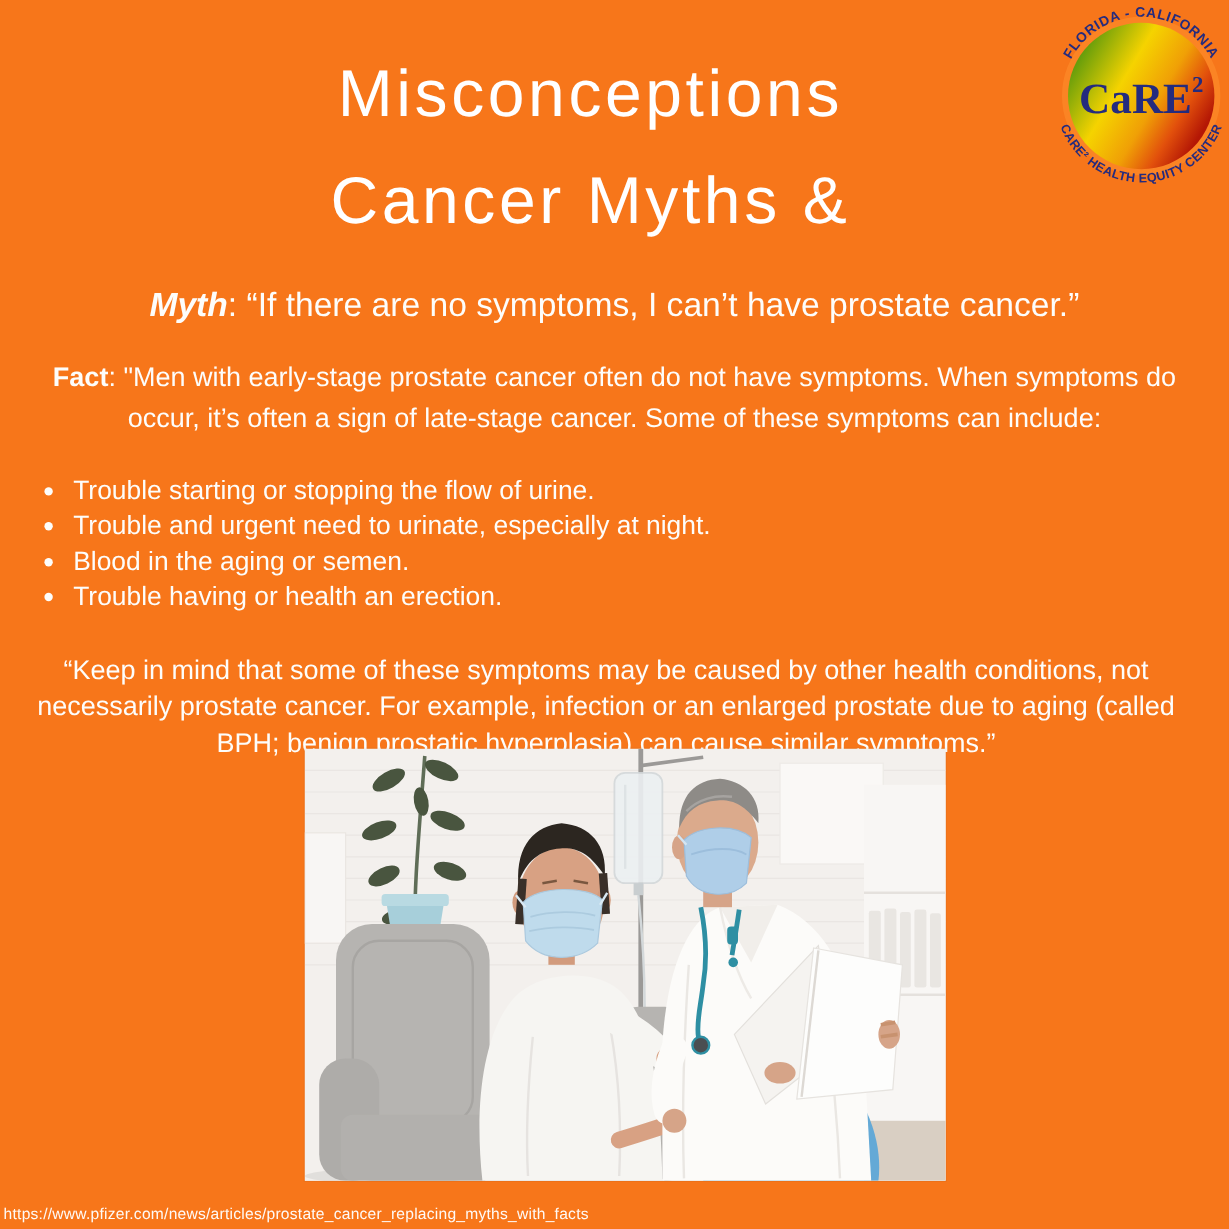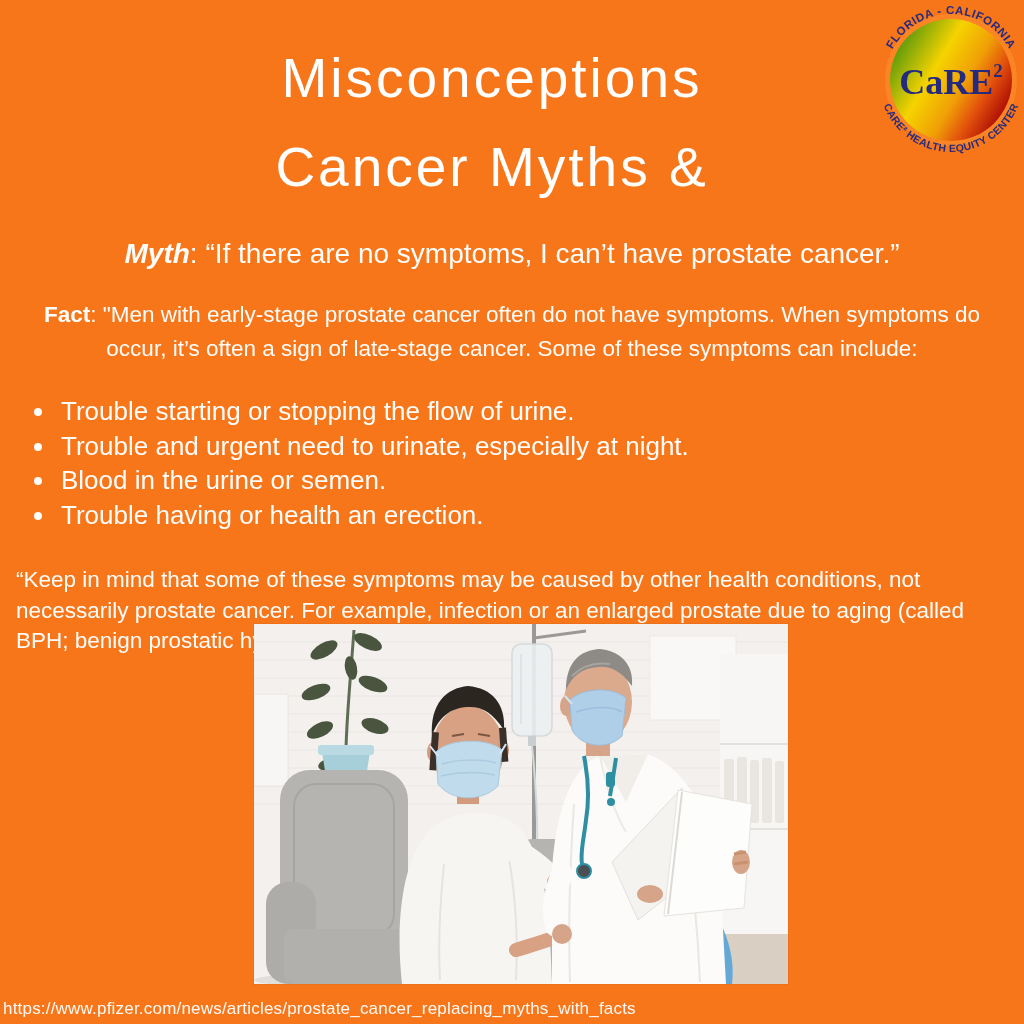--- a/index.html
+++ b/index.html
@@ -41,46 +41,46 @@
     max-width:950px;
     text-align:center;
     font-size:22.5px;
     line-height:1.5;
     color:#FDFDFB;
   }
   .fact-para .lbl{font-weight:bold;}
   ul.symptoms{
     margin:28px 0 0 0;
     padding:0 0 0 57px;
-    font-size:26px;
+    font-size:22px;
     line-height:1.34;
     color:#FDFDFB;
   }
   ul.symptoms li{margin:0;padding-left:4px;}
   .note-para{
     margin:32px 30px 0 16px;
     max-width:980px;
-    text-align:left;
+    text-align:center;
     font-size:22.5px;
     line-height:1.36;
     color:#FDFDFB;
   }
   
   .photo{
     position:absolute;left:254px;top:624px;
     width:534px;height:360px;
     margin:0;
     background:#F3F0ED;
     box-shadow:0 0 0 1px rgba(0,0,0,0.04);
   }
   .photo svg{display:block;width:100%;height:100%;}
   
   .source-url{
     position:absolute;left:3px;bottom:5px;
-    font-size:17px;
+    font-size:13px;
     letter-spacing:.2px;
     color:rgba(255,255,255,.96);
   }
 </style>
 </head>
 <body>
 
 <div class="poster">
 
   <svg class="logo" viewBox="0 0 152 156" role="img">
@@ -115,21 +115,21 @@
     <span class="lbl">Myth</span><span>: “If there are no symptoms, I can’t have prostate cancer.”</span>
   </div>
 
   <div class="fact-para">
     <span class="lbl">Fact</span><span>: "Men with early-stage prostate cancer often do not have symptoms. When symptoms do occur, it’s often a sign of late-stage cancer. Some of these symptoms can include:</span>
   </div>
 
   <ul class="symptoms">
     <li>Trouble starting or stopping the flow of urine.</li>
     <li>Trouble and urgent need to urinate, especially at night.</li>
-    <li>Blood in the urine or semen.</li>
+    <li>Blood in the aging or semen.</li>
     <li>Trouble having or health an erection.</li>
   </ul>
 
   <div class="note-para">“Keep in mind that some of these symptoms may be caused by other health conditions, not necessarily prostate cancer. For example, infection or an enlarged prostate due to aging (called BPH; benign prostatic hyperplasia) can cause similar symptoms.”</div>
 
   <figure class="photo" aria-label="Doctor with gray hair, face mask, white coat and teal stethoscope reviews an open white folder with a masked male patient in white clothes seated in a gray armchair; potted plant, IV drip bag and white shelves in the background.">
     <svg viewBox="0 0 534 360" preserveAspectRatio="none">
 
       <rect x="0" y="0" width="534" height="360" fill="#F3F0ED"></rect>
       <g stroke="#E7E3DF" stroke-width="1" opacity="0.75">

